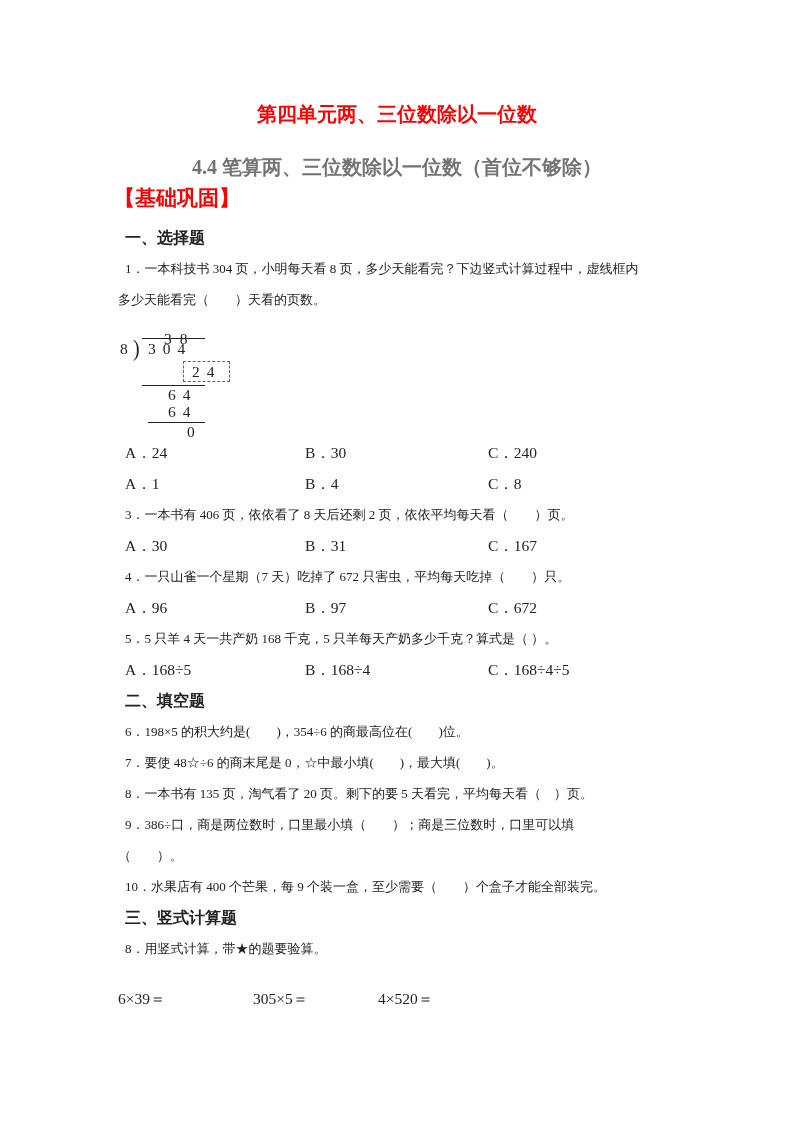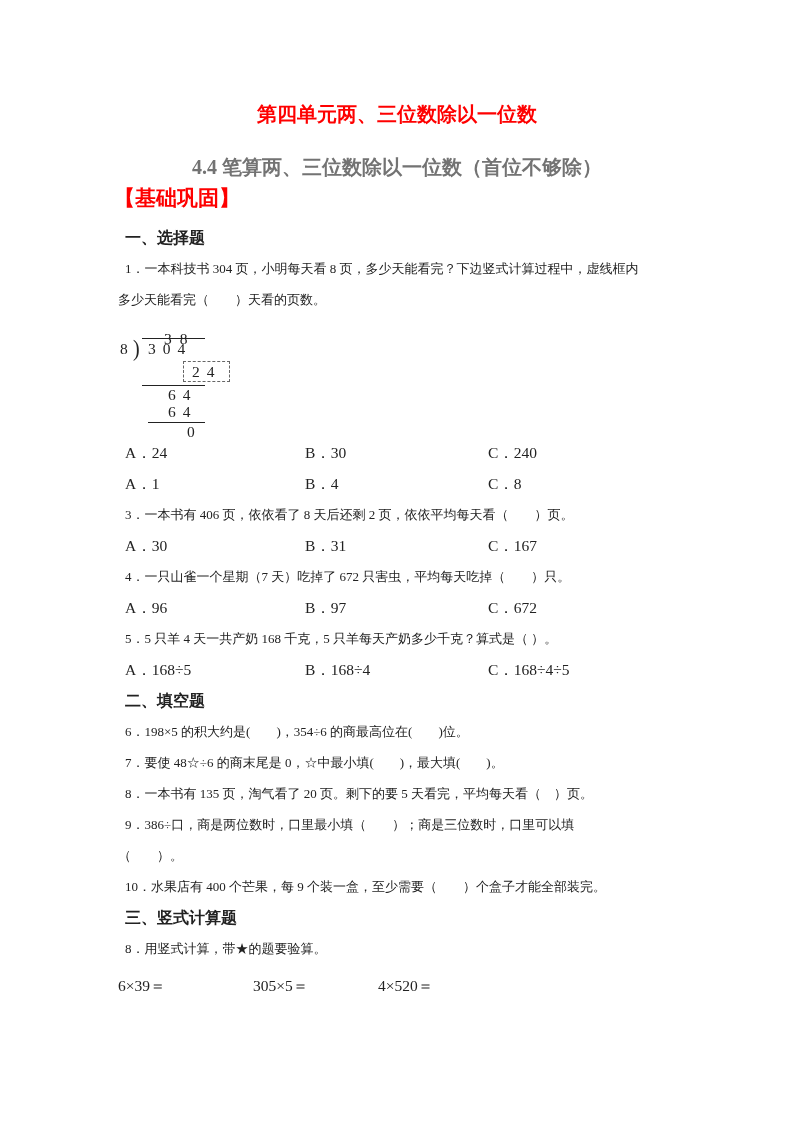--- a/index.html
+++ b/index.html
@@ -29,21 +29,21 @@
   }
   .content {
     position: absolute; top: 222px; left: 118px; right: 104px;
   }
   .row { margin: 0; line-height: 31px; font-size: 13px; }
   .sec { font-weight: bold; font-size: 16px; }
   .q1 { padding-left: 7px; }
   .options { display: flex; line-height: 31px; font-size: 15.5px; padding-left: 7px; }
   .options .optA { width: 180px; }
   .options .optB { width: 183px; }
-  .calcrow { display: flex; line-height: 31px; font-size: 15.5px; margin-top: 6px; }
+  .calcrow { display: flex; line-height: 31px; font-size: 15.5px; margin-top: 19px; }
   .calcrow .c1 { width: 135px; }
   .calcrow .c2 { width: 125px; }
 
   
   .division {
     position: relative;
     height: 118px;
     margin: 4px 0 0 0;
     font-size: 15.5px;
   }

